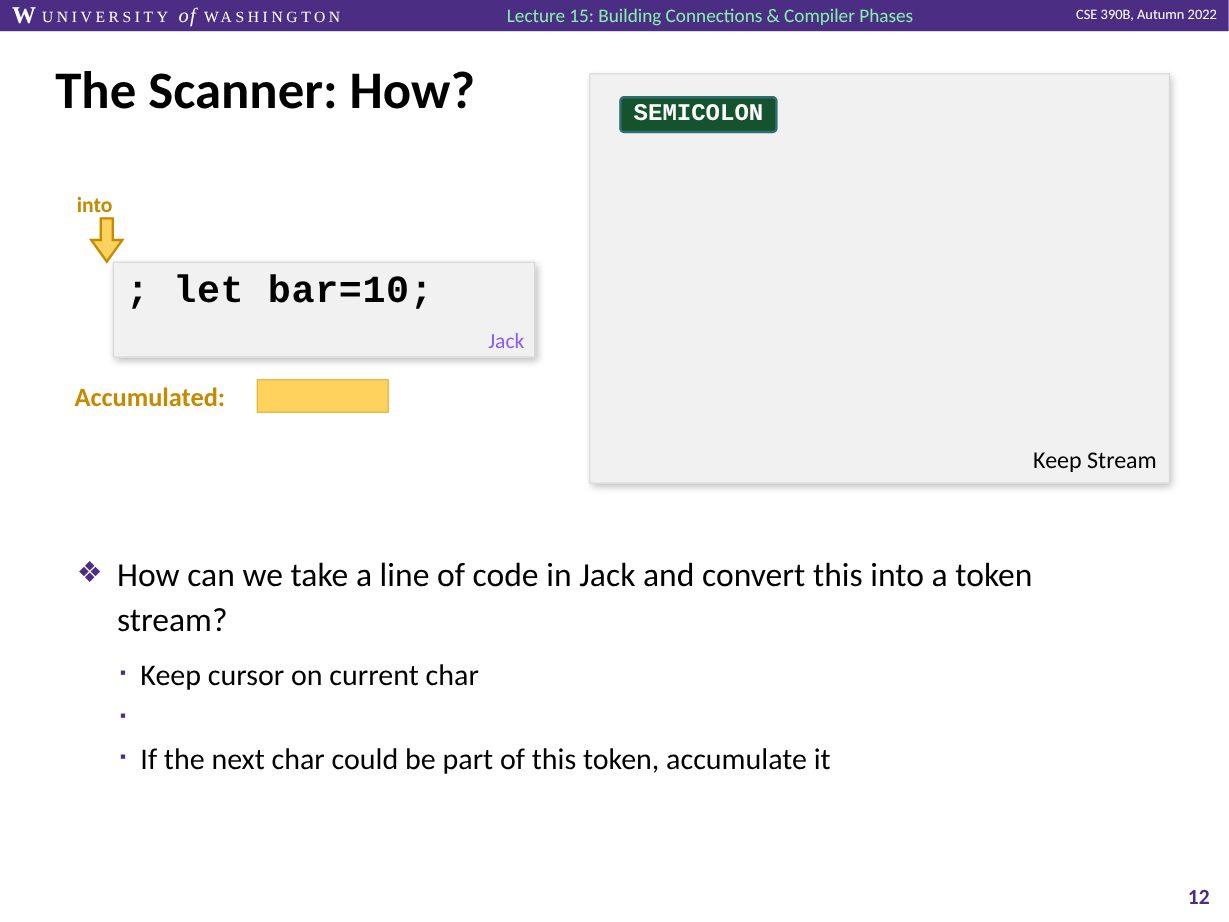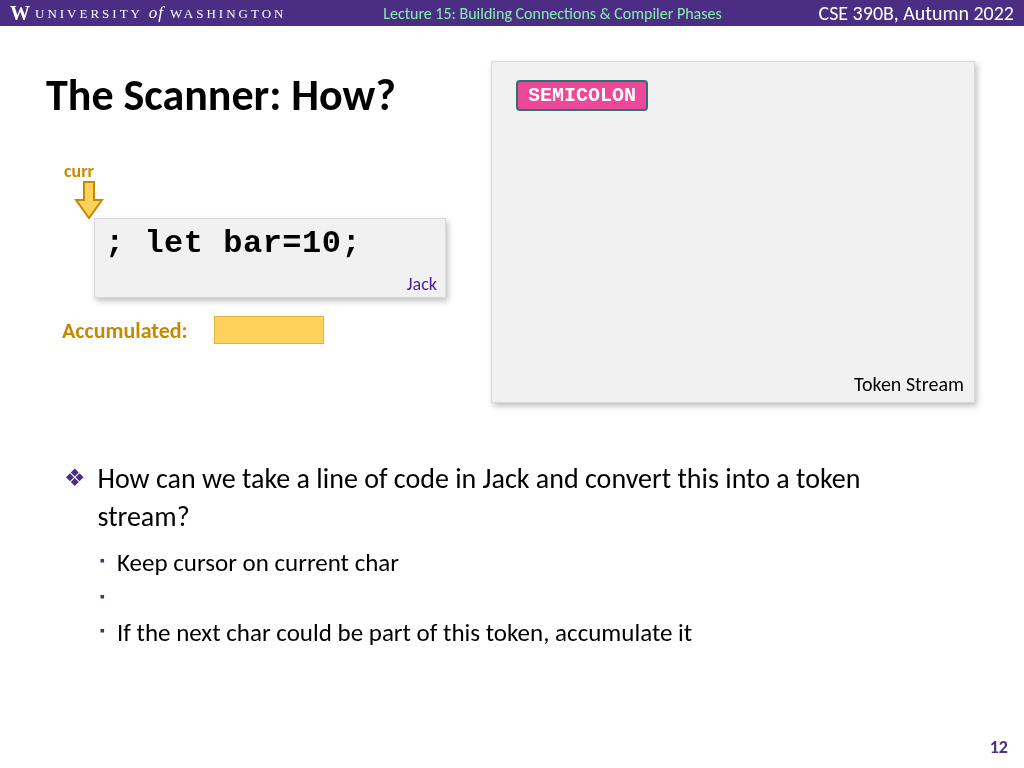--- a/index.html
+++ b/index.html
@@ -30,30 +30,29 @@
     letter-spacing: -1px;
   }
   .uw-text {
     font-family: "Times New Roman", serif;
     font-size: 13px;
     letter-spacing: 3px;
     text-transform: uppercase;
   }
   .uw-of { font-style: italic; text-transform: lowercase; letter-spacing: 1px; font-size: 17px; }
   .header-center { font-size: 16px; color: #86efac; }
-  .header-right { font-size: 20px; font-weight: 500; }
+  .header-right { font-size: 12px; font-weight: 500; }
   .slide-title {
     position: absolute;
     left: 46px;
     top: 48px;
     font-size: 44px;
     font-weight: bold;
     color: #000;
     font-family: Calibri, Arial, sans-serif;
-    margin-top: 20px;
   }
   .curr-label {
     position: absolute;
     left: 64px;
     top: 160px;
     color: #c68a00;
     font-weight: bold;
     font-size: 18px;
   }
   .curr-arrow {
@@ -80,21 +79,21 @@
     font-weight: bold;
     font-size: 32px;
     color: #000;
     letter-spacing: 0.5px;
   }
   .code-caption {
     position: absolute;
     right: 8px;
     bottom: 2px;
     font-size: 18px;
-    color: #4c1d95;
+    color: #8b5cf6;
   }
   .accum-row {
     position: absolute;
     left: 62px;
     top: 316px;
     display: flex;
     align-items: center;
     gap: 26px;
   }
   .accum-label {
@@ -115,21 +114,21 @@
     width: 484px;
     height: 342px;
     background: #f1f1f1;
     border: 1px solid #d9d9d9;
     box-shadow: 2px 3px 6px rgba(0,0,0,0.25);
   }
   .token-chip {
     position: absolute;
     left: 24px;
     top: 18px;
-    background: #ec4899;
+    background: #14532d;
     border: 2px solid #2e6f72;
     color: #fff;
     font-family: "Courier New", monospace;
     font-weight: bold;
     font-size: 20px;
     padding: 2px 10px;
     border-radius: 4px;
   }
   .token-caption {
     position: absolute;
@@ -182,39 +181,39 @@
       <span class="uw-of">of</span>
       <span>WASHINGTON</span>
     </span>
   </div>
   <div class="header-center">Lecture 15: Building Connections &amp; Compiler Phases</div>
   <div class="header-right">CSE 390B, Autumn 2022</div>
 </div>
 
 <div class="slide-title">The Scanner: How?</div>
 
-<div class="curr-label">curr</div>
+<div class="curr-label">into</div>
 
 <svg class="curr-arrow" viewBox="0 0 30 40">
   <path d="M 10 2 L 20 2 L 20 20 L 28 20 L 15 38 L 2 20 L 10 20 Z" fill="#fed25c" stroke="#c68a00" stroke-width="2"></path>
 </svg>
 
 <div class="code-box">
   <div class="code-text">; let bar=10;</div>
   <div class="code-caption">Jack</div>
 </div>
 
 <div class="accum-row">
   <span class="accum-label">Accumulated:</span>
   <span class="accum-box"></span>
 </div>
 
 <div class="token-panel">
   <div class="token-chip">SEMICOLON</div>
-  <div class="token-caption">Token Stream</div>
+  <div class="token-caption">Keep Stream</div>
 </div>
 
 <div class="body-text">
   <div class="bullet-row">
     <span class="diamond-bullet">❖</span>
     <span>How can we take a line of code in Jack and convert this into a token stream?</span>
   </div>
   <div class="sub-list">
     <div class="sub-row">
       <span class="square-bullet">▪</span>

